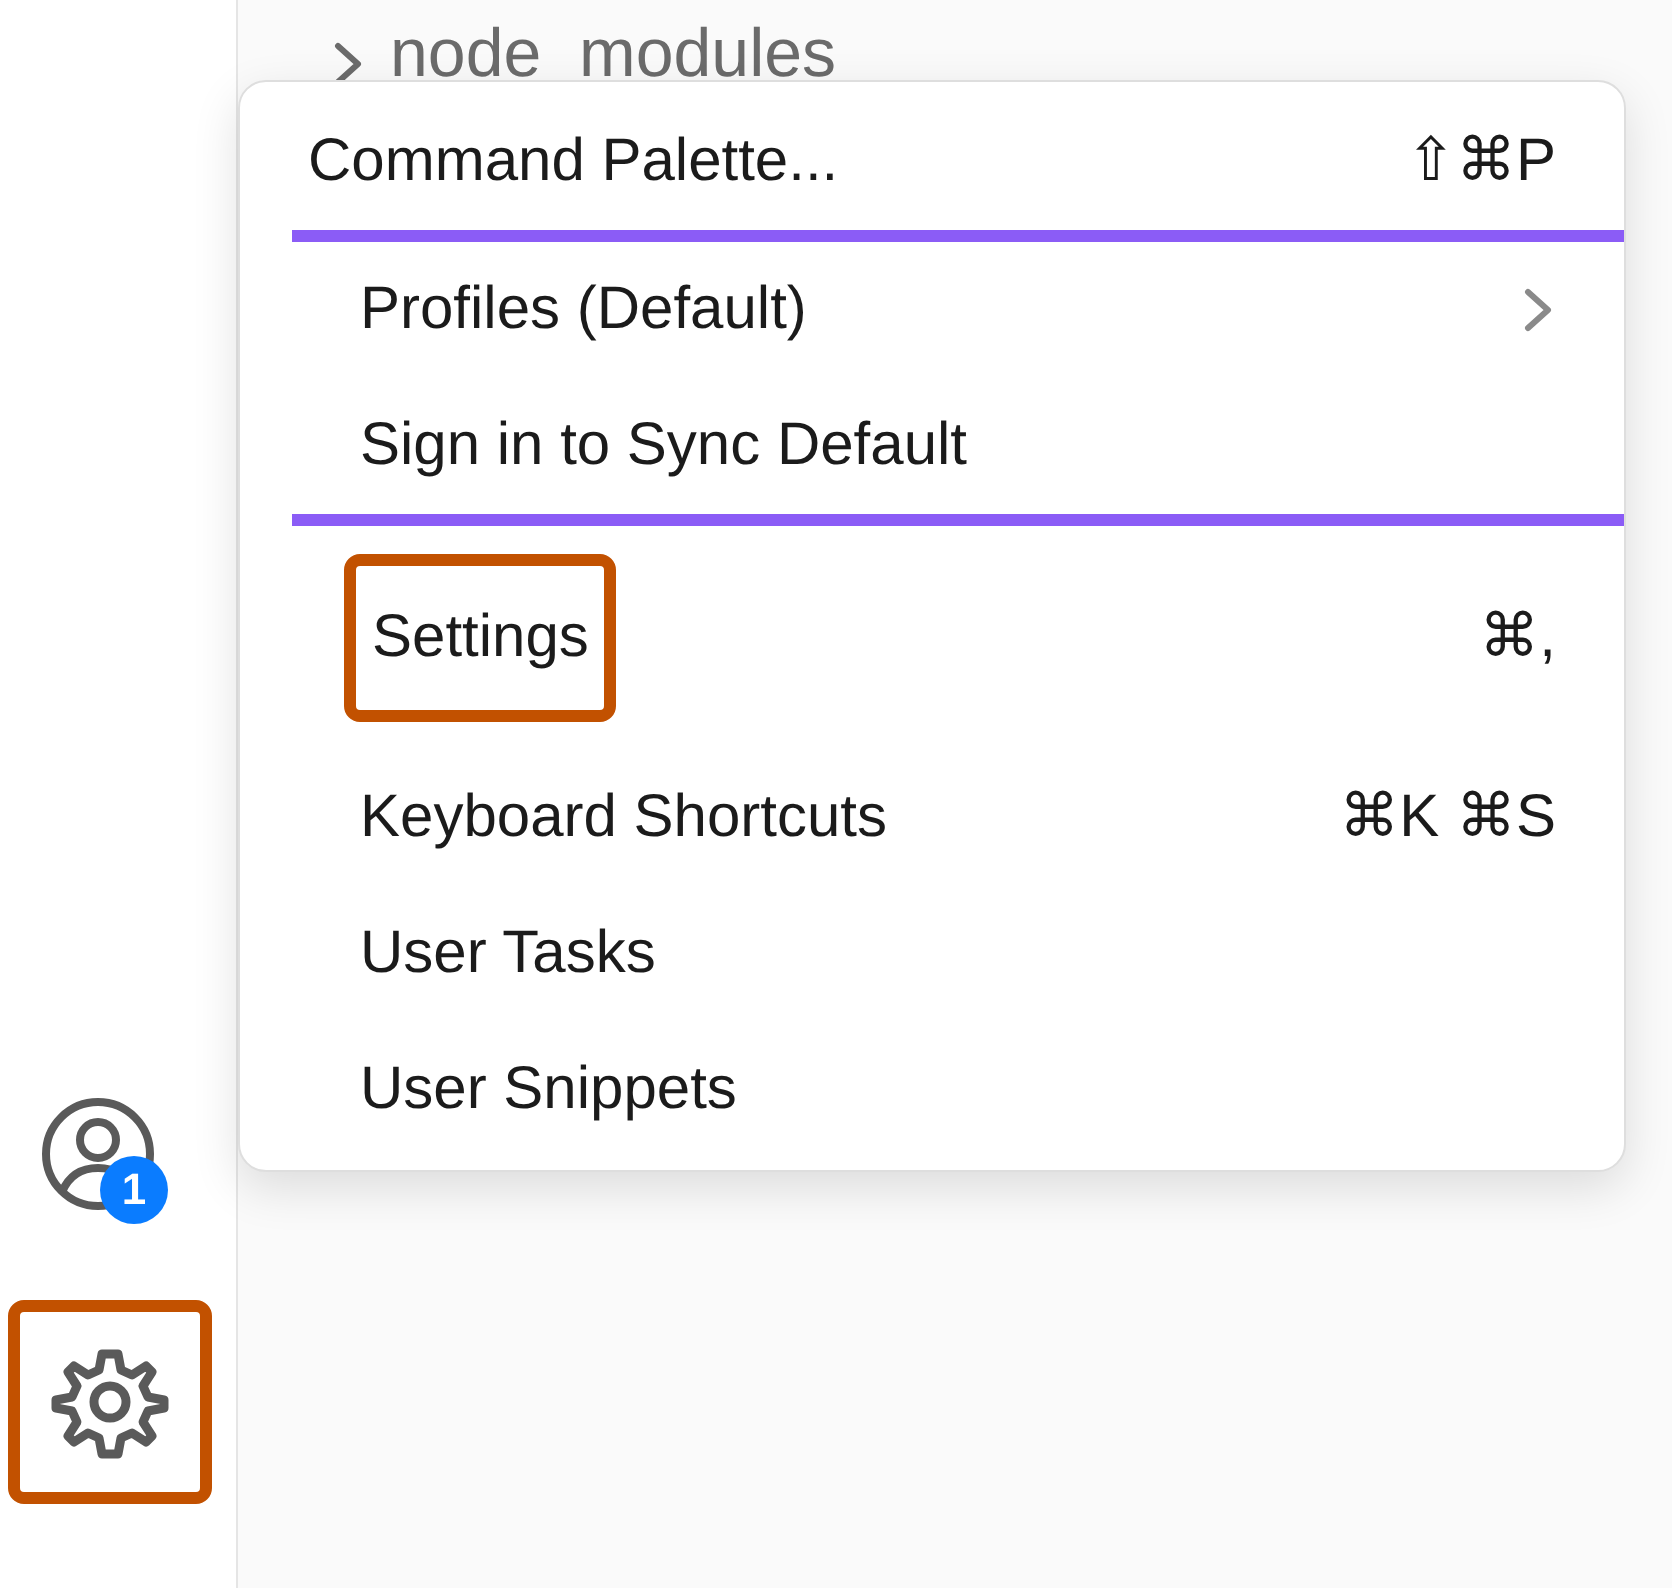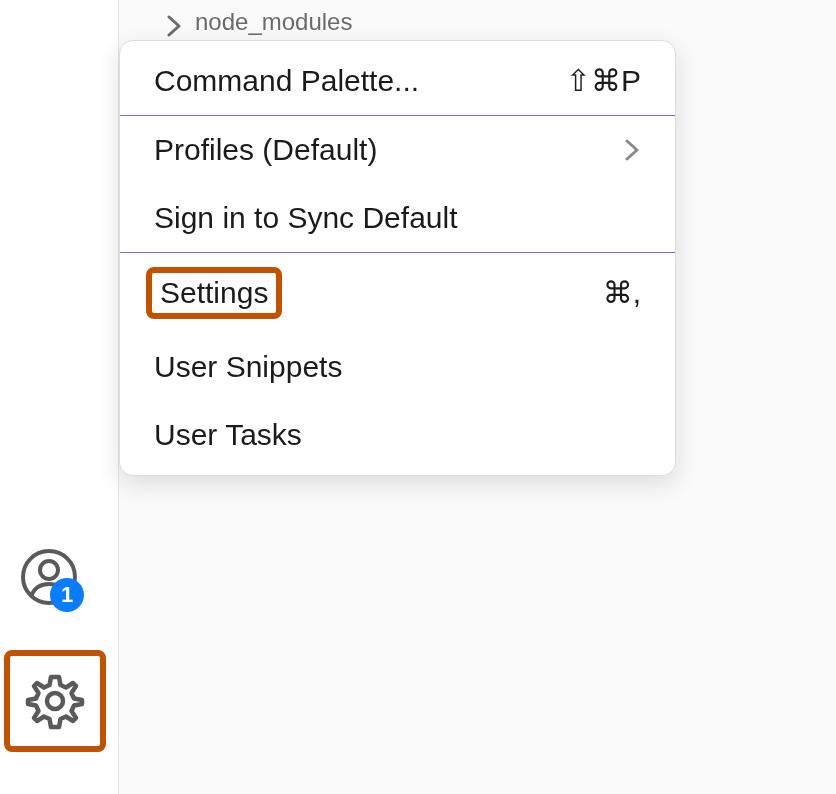--- a/index.html
+++ b/index.html
@@ -26,41 +26,41 @@
       background: #fafafa;
       border-left: 1px solid #e5e5e5;
     }
     .tree-row {
       position: absolute;
       left: 48px;
       top: 8px;
       display: flex;
       align-items: center;
       color: #6b6b6b;
-      font-size: 24px;
+      font-size: 34px;
       gap: 14px;
     }
     .tree-row .chev {
       width: 14px;
       height: 14px;
       display: inline-block;
     }
     .tree-row .chev svg { display: block; }
     .menu {
       position: absolute;
       left: 119px;
       top: 40px;
-      width: 557px;
+      width: 694px;
       background: #ffffff;
       border: 1px solid #dedede;
       border-radius: 14px;
       box-shadow: 0 8px 24px rgba(0,0,0,0.12);
       padding: 6px 0;
     }
-    .menu-section + .menu-section { border-top: 1px solid #8b5cf6; }
+    .menu-section + .menu-section { border-top: 6px solid #8b5cf6; margin-left: 26px; }
     .menu-item {
       display: flex;
       align-items: center;
       justify-content: space-between;
       padding: 16px 34px 16px 34px;
       font-size: 30px;
       color: #1b1b1b;
       cursor: default;
       line-height: 1.2;
     }
@@ -70,21 +70,21 @@
       width: 18px;
       height: 30px;
       display: flex;
       align-items: center;
       justify-content: center;
     }
     .menu-item .submenu-arrow svg { display: block; }
     .highlight-box {
       border: 6px solid #c25100;
       border-radius: 8px;
-      padding: 2px 8px;
+      padding: 18px 8px;
       margin: -2px -8px;
       display: inline-block;
     }
     .account-icon-wrapper {
       position: absolute;
       left: 20px;
       top: 548px;
       width: 58px;
       height: 58px;
     }
@@ -170,19 +170,23 @@
     <div class="menu-item">
       <span class="label">Sign in to Sync Default</span>
     </div>
   </div>
   <div class="menu-section">
     <div class="menu-item">
       <span class="label highlight-box">Settings</span>
       <span class="shortcut">⌘,</span>
     </div>
     <div class="menu-item">
-      <span class="label">User Snippets</span>
+      <span class="label">Keyboard Shortcuts</span>
+      <span class="shortcut">⌘K ⌘S</span>
     </div>
     <div class="menu-item">
       <span class="label">User Tasks</span>
+    </div>
+    <div class="menu-item">
+      <span class="label">User Snippets</span>
     </div>
   </div>
 </div>
 
 </body></html>

